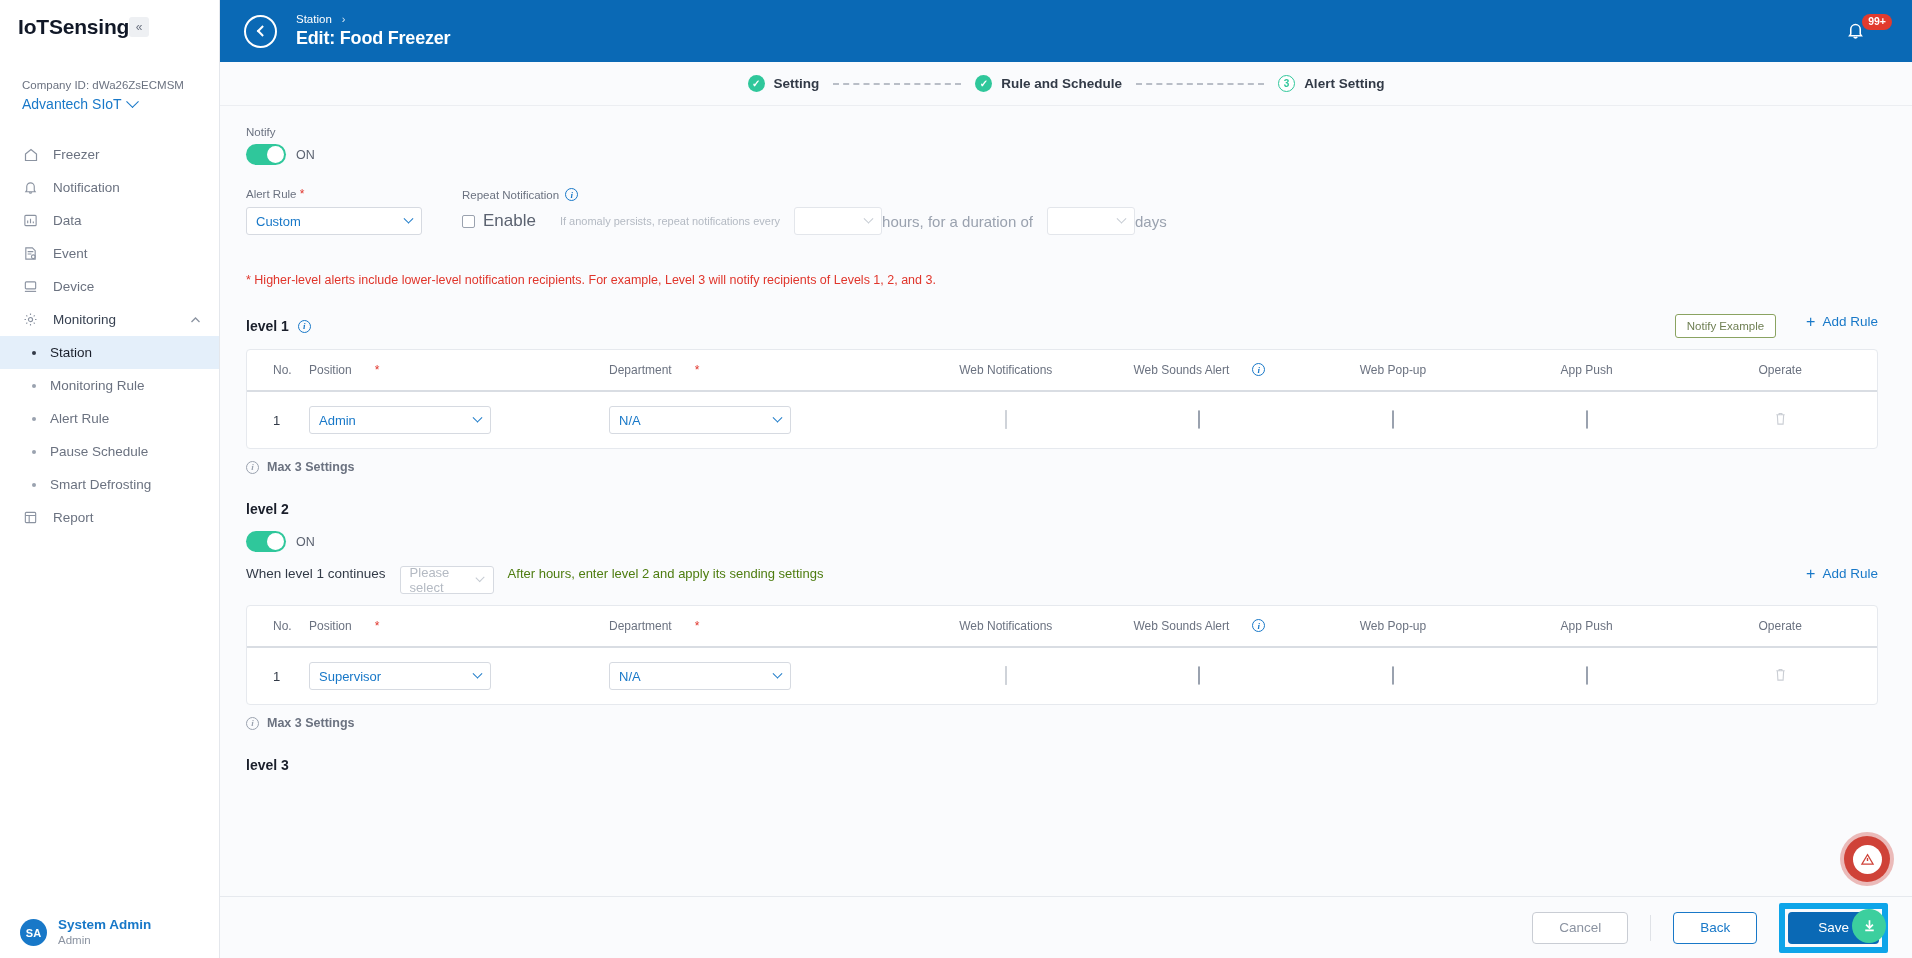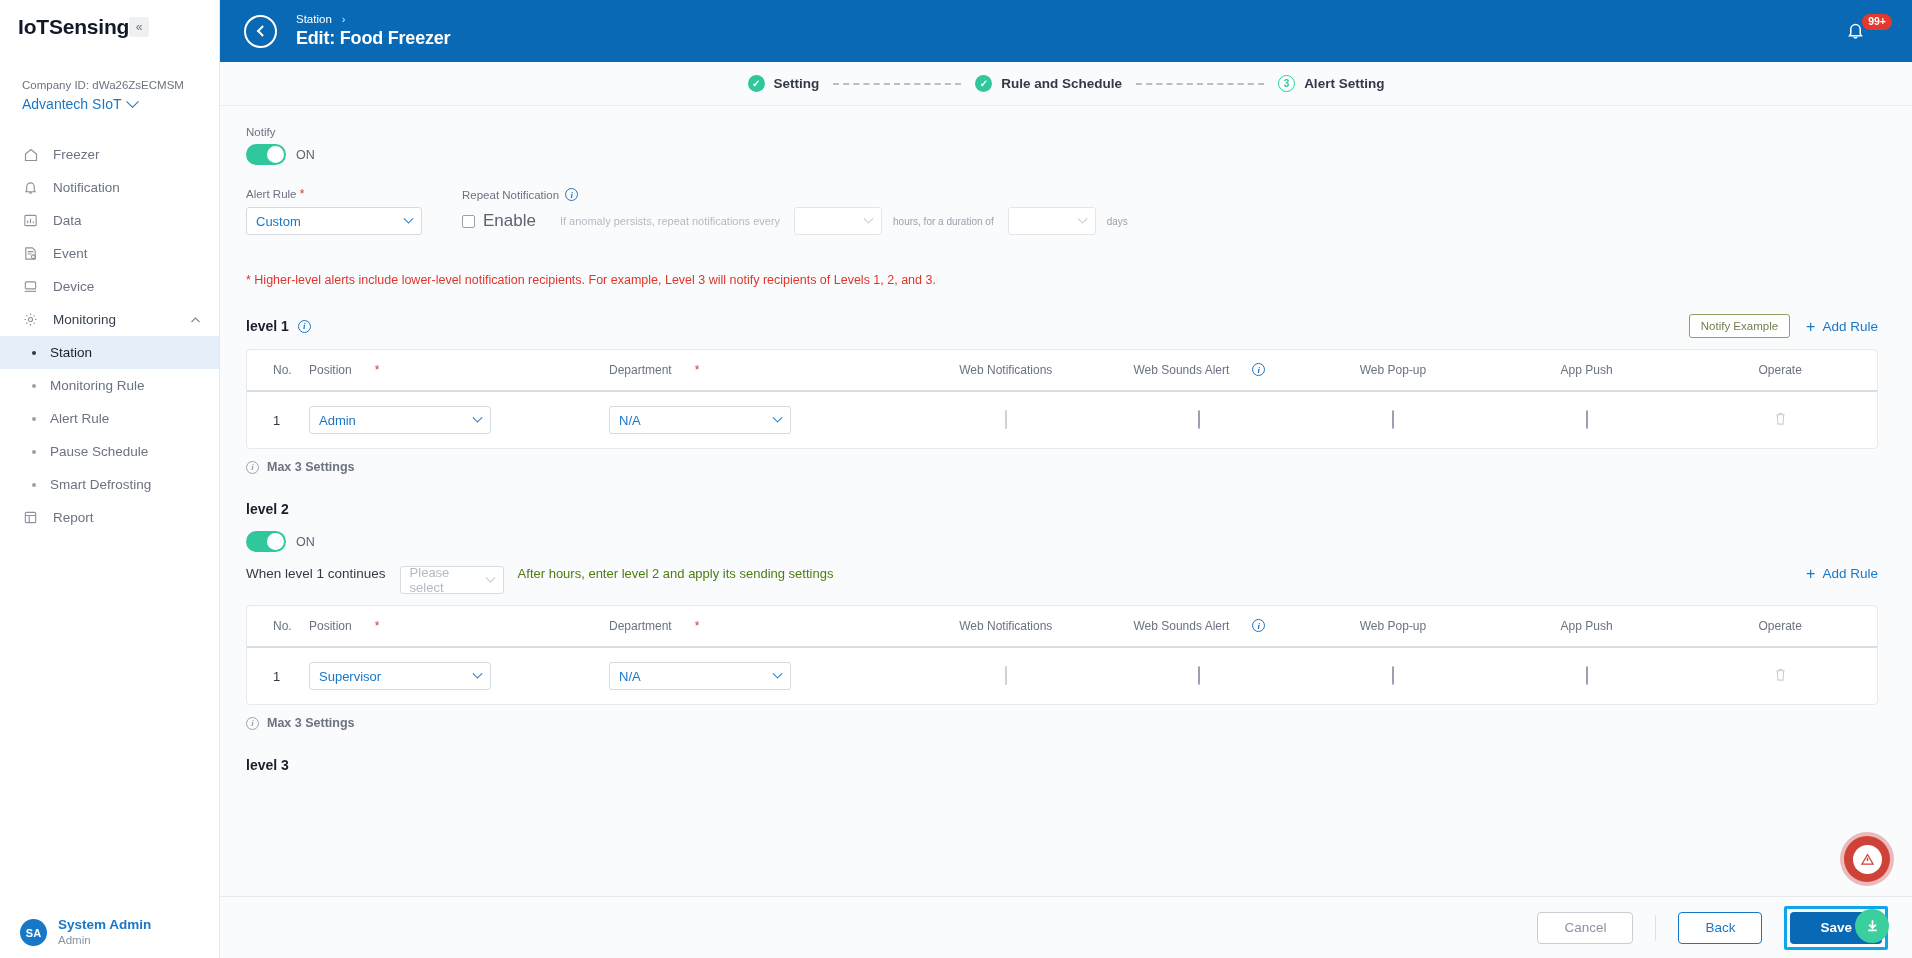--- a/index.html
+++ b/index.html
@@ -143,28 +143,28 @@
   .repeat-line { display: flex; align-items: center; gap: 0; }
   .cbx { width: 13px; height: 13px; border: 1.3px solid #9aa2af; border-radius: 2px; background: #fff; cursor: pointer; flex:0 0 13px; }
   .cbx.checked-disabled { background: #cfd3d9; border-color: #cfd3d9; position: relative; }
   .cbx.checked-disabled::after {
     content:""; position:absolute; left:4px; top:1px; width:4px; height:7px;
     border-right:1.6px solid #ffffff; border-bottom:1.6px solid #ffffff; transform: rotate(42deg);
   }
   .enable-lbl { font-size: 17px; color: #5b6270; margin-left: 8px; }
   .muted-text { font-size: 11px; color: #b4bac3; margin-left: 24px; }
   .mini-select { width: 88px; height: 28px; margin-left: 14px; }
-  .unit-text { font-size: 10px; color: #9aa2af; margin-left: 11px; }
+  .unit-text { font-size: 15px; color: #9aa2af; }
 
   .warn-note { margin-top: 38px; font-size: 12.5px; color: #e0352b; }
 
   .level-head { display: flex; align-items: center; margin-top: 27px; }
   .level-title { font-size: 14px; font-weight: bold; color: #1a1f2b; }
   .level-head .info-i { margin-left: 9px; }
-  .level-actions { margin-left: auto; display: flex; align-items: center; gap: 16px; }
+  .level-actions { margin-left: auto; display: flex; align-items: flex-start; gap: 30px; }
   .notify-example-btn {
     border: 1px solid #8aa361; color: #6f7f53; background: #fff; border-radius: 3px;
     font-size: 11.5px; padding: 5px 11px; cursor: pointer;
   }
   .add-rule { color: #1878c8; font-size: 13.5px; display: flex; align-items: center; gap: 7px; cursor: pointer; }
   .plus { font-size: 16px; line-height: 13px; }
 
   .table-card {
     margin-top: 11px; background: #fff; border: 1px solid #e6e9ee; border-radius: 4px;
   }
@@ -181,37 +181,37 @@
   .th-flex { display: inline-flex; align-items: flex-start; gap: 23px; }
   .cell-no { font-size: 13px; color: #323a47; }
   .cell-select { width: 182px; }
   .trash {
     width: 13px; height: 15px; display: inline-block; position: relative; opacity: .45;
   }
   .max-note { display: flex; align-items: center; gap: 8px; margin-top: 11px; font-size: 12.5px; color: #6b7280; font-weight: bold; }
 
   .sub-ctrl-row { display: flex; align-items: flex-start; margin-top: 14px; }
   .when-text { font-size: 13.5px; color: #323a47; }
-  .sel-please { width: 104px; height: 28px; margin: 0 14px; }
+  .sel-please { width: 94px; height: 28px; margin: 0 14px; }
   .after-text { font-size: 13px; color: #4d7c0f; }
 
   
   .footer {
     height: 62px; background: #fafbfd; border-top: 1px solid #e6e9ee;
     display: flex; align-items: center; justify-content: flex-end; gap: 0;
     padding-right: 24px; flex: 0 0 62px; position: relative; z-index: 5;
   }
   .btn {
     height: 32px; border-radius: 4px; font-size: 13.5px; display: flex; align-items: center;
     justify-content: center; cursor: pointer; padding: 0 26px;
   }
   .btn-cancel { border: 1px solid #c9cdd4; background: #fff; color: #8b93a1; }
   .divider-v { width: 1px; height: 26px; background: #dfe2e7; margin: 0 22px; }
   .btn-back { border: 1px solid #1878c8; background: #fff; color: #1878c8; margin-right: 22px; }
-  .save-wrap { position: relative; border: 3px solid #0ea5e9; padding: 3px; border-radius: 2px; font-weight: bold; }
+  .save-wrap { position: relative; border: 6px solid #0ea5e9; padding: 3px; border-radius: 2px; }
   .btn-save { background: #0a69b5; color: #fff; border: none; padding: 0 30px; }
   .save-badge {
     position: absolute; right: -4px; top: 0px; width: 34px; height: 34px; border-radius: 50%;
     background: #3ccf9e; display: flex; align-items: center; justify-content: center;
   }
   .fab-alert {
     position: absolute; right: 22px; bottom: 76px; width: 46px; height: 46px; border-radius: 50%;
     background: #cf4238; display: flex; align-items: center; justify-content: center; cursor: pointer;
     box-shadow: 0 0 0 4px rgba(207,66,56,.35);
   }

